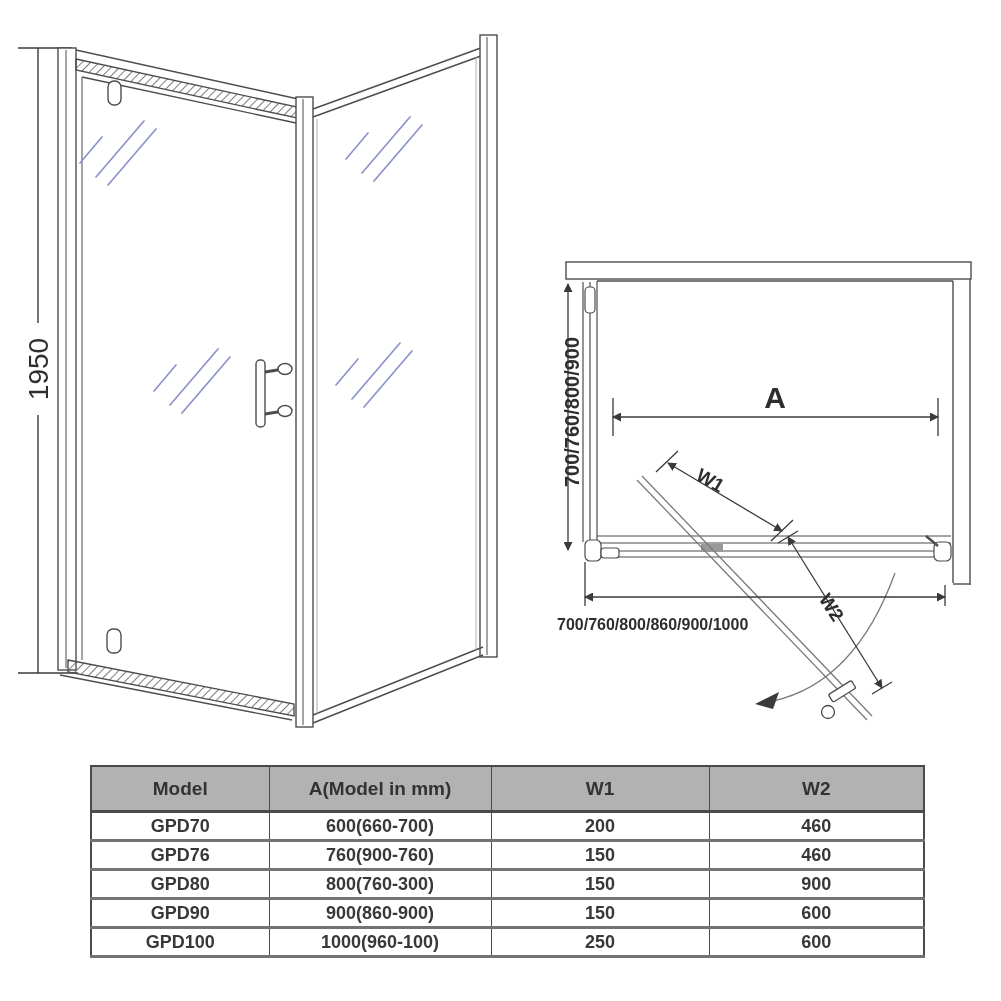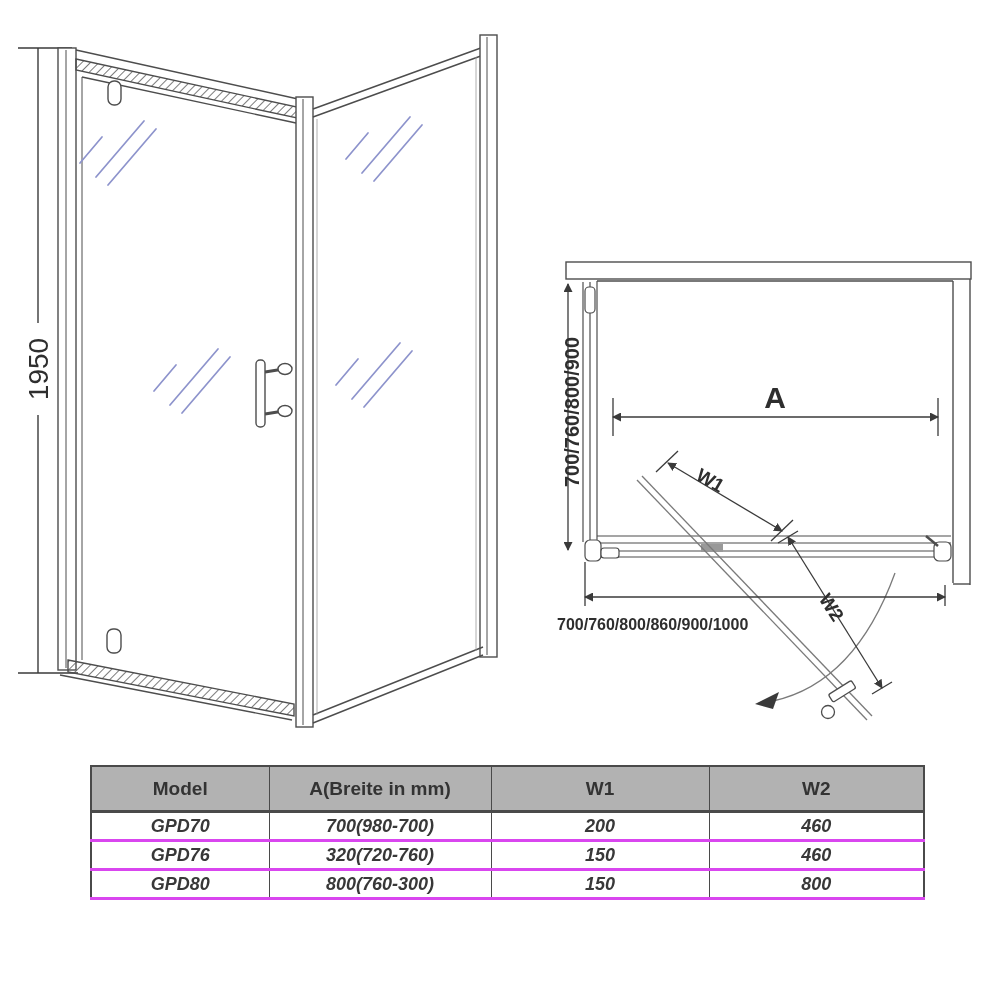--- a/index.html
+++ b/index.html
@@ -8,21 +8,21 @@
   .abs{position:absolute;}
   svg text{font-family:"Liberation Sans",sans-serif;fill:#2e2e2e;}
   
   table.size-table{position:absolute;left:90px;top:765px;width:833px;
     border-collapse:collapse;text-align:center;color:#383838;font-weight:bold;
     border:2px solid #4a4a4a;table-layout:fixed;}
   table.size-table th{background:#b2b2b2;font-size:19px;height:41px;
     border:1px solid #4a4a4a;border-bottom:3px solid #4a4a4a;color:#333;}
   table.size-table td{font-size:18px;height:24px;background:#fff;
     border-left:1px solid #4a4a4a;border-right:1px solid #4a4a4a;
-    border-bottom:3px solid #d946ef;font-style:italic;}
+    border-bottom:3px solid #737373;}
 </style>
 </head>
 <body>
 
 <svg class="abs" style="left:10px;top:15px" width="540" height="745" viewBox="0 0 540 745">
   <defs>
     <pattern id="hatch" width="6" height="6" patternUnits="userSpaceOnUse" patternTransform="rotate(45)">
       <line x1="0" y1="0" x2="0" y2="6" stroke="#5a5a5a" stroke-width="1.6"></line>
     </pattern>
     <g id="shine" stroke="#8d93cc" stroke-width="1.7" stroke-linecap="round">
@@ -168,38 +168,50 @@
 <table class="size-table">
   <colgroup>
     <col style="width:178px">
       <col style="width:222px">
       <col style="width:218px">
       <col style="width:215px">
   </colgroup>
   <thead>
     <tr>
       <th>Model</th>
-      <th>A(Breite in mm)</th>
+      <th>A(Model in mm)</th>
       <th>W1</th>
       <th>W2</th>
     </tr>
   </thead>
   <tbody>
     <tr>
       <td>GPD70</td>
-      <td>700(980-700)</td>
+      <td>600(660-700)</td>
       <td>200</td>
       <td>460</td>
     </tr>
     <tr>
       <td>GPD76</td>
-      <td>320(720-760)</td>
+      <td>760(900-760)</td>
       <td>150</td>
       <td>460</td>
     </tr>
     <tr>
       <td>GPD80</td>
       <td>800(760-300)</td>
       <td>150</td>
-      <td>800</td>
+      <td>900</td>
+    </tr>
+    <tr>
+      <td>GPD90</td>
+      <td>900(860-900)</td>
+      <td>150</td>
+      <td>600</td>
+    </tr>
+    <tr>
+      <td>GPD100</td>
+      <td>1000(960-100)</td>
+      <td>250</td>
+      <td>600</td>
     </tr>
   </tbody>
 </table>
 
 </body></html>

